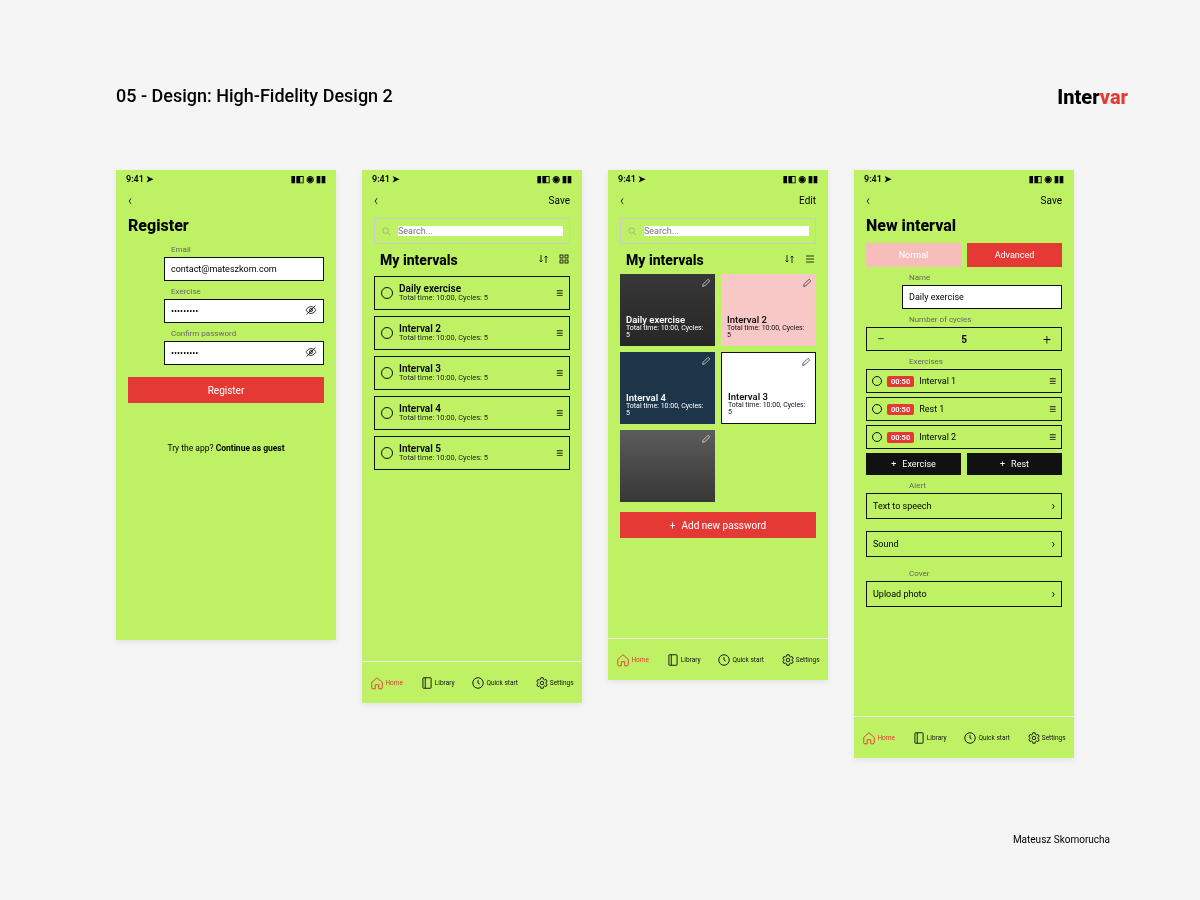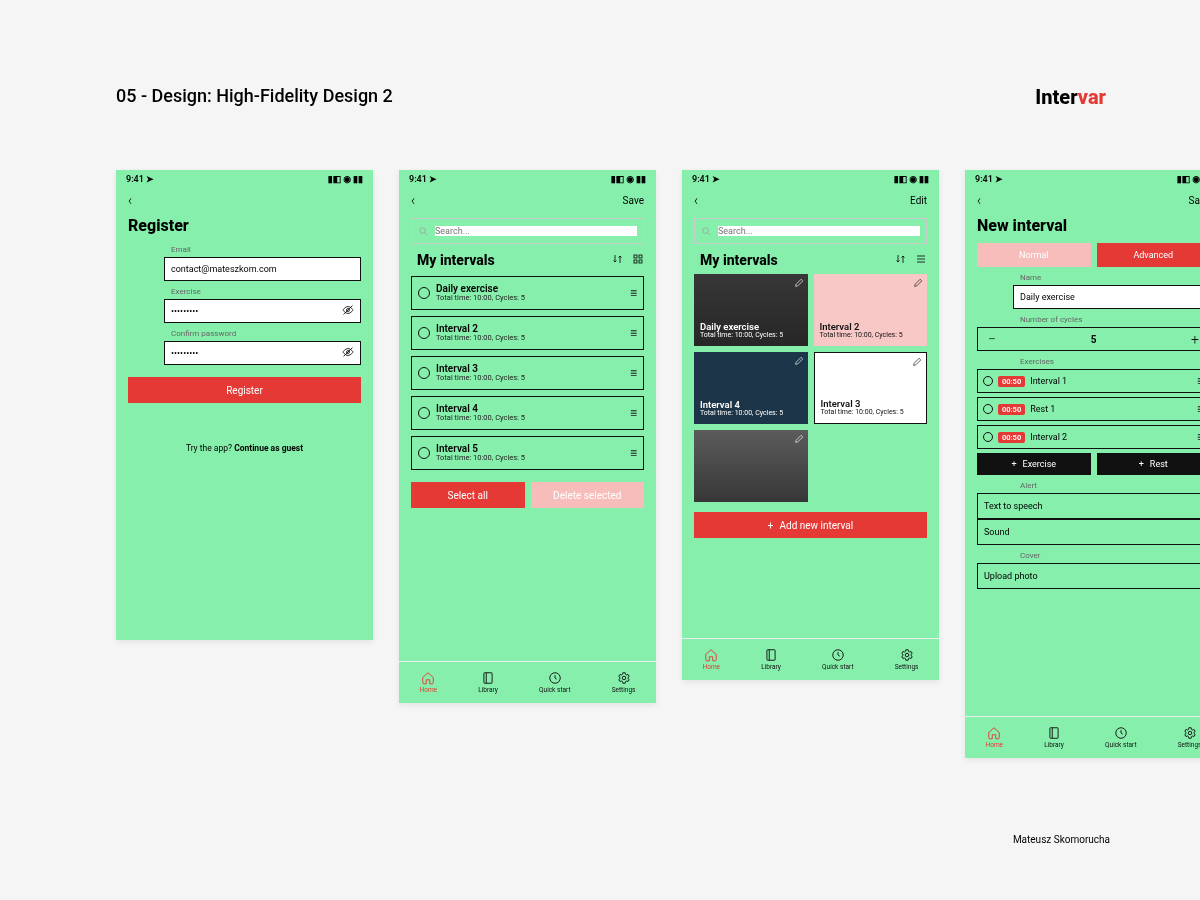--- a/index.html
+++ b/index.html
@@ -1,23 +1,23 @@
 <!DOCTYPE html>
 <html><head>
 <meta charset="utf-8">
 <style>
   * { box-sizing: border-box; margin: 0; padding: 0; font-family: -apple-system, BlinkMacSystemFont, "Segoe UI", Roboto, Helvetica, Arial, sans-serif; }
   body { background: #f5f5f5; width: 1200px; height: 900px; position: relative; }
   .page-title { position: absolute; top: 85px; left: 116px; font-size: 18px; font-weight: 500; }
-  .brand { position: absolute; top: 85px; right: 94px; font-size: 20px; font-weight: 800; }
+  .brand { position: absolute; top: 85px; right: 72px; font-size: 20px; font-weight: 800; }
   .brand .var { color: #e53935; }
   .author { position: absolute; bottom: 55px; right: 90px; font-size: 10px; }
 
   .screens { position: absolute; top: 170px; left: 116px; display: flex; gap: 26px; }
-  .phone { width: 257px; background: #86efac; overflow: hidden; display: flex; flex-direction: column; font-size: 10px; box-shadow: 0 2px 6px rgba(0,0,0,0.08); }
+  .phone { width: 220px; background: #bef264; overflow: hidden; display: flex; flex-direction: column; font-size: 10px; box-shadow: 0 2px 6px rgba(0,0,0,0.08); }
   .status-bar { height: 18px; display: flex; align-items: center; justify-content: space-between; padding: 0 10px; font-size: 9px; font-weight: 600; }
   .status-right { display: flex; gap: 2px; align-items: center; }
   .nav-row { display: flex; align-items: center; justify-content: space-between; padding: 4px 12px; height: 24px; }
   .back { font-size: 14px; font-weight: 300; cursor: pointer; }
   .nav-action { font-size: 10px; cursor: pointer; }
   .content { padding: 0 12px; flex: 1; }
   .h1 { font-size: 16px; font-weight: 800; margin: 4px 0 10px; }
   .h1b { font-size: 14px; font-weight: 800; padding-left: 6px; }
 
   .label { font-size: 8px; color: #666; margin: 6px 0 3px 2px; padding-left: 41px; }
@@ -39,21 +39,21 @@
   .radio { width: 12px; height: 12px; border: 1.5px solid #111; border-radius: 50%; flex-shrink: 0; }
   .interval-item .txt { flex: 1; }
   .interval-item .t1 { font-size: 10px; font-weight: 600; line-height: 1.1; }
   .interval-item .t2 { font-size: 7.5px; color: #222; line-height: 1.1; }
   .drag { font-size: 12px; color: #111; }
 
   .btn-row { display: flex; gap: 6px; margin-top: 12px; }
   .btn-row .btn { flex: 1; }
 
   .tabbar { border-top: 1px solid #eee; height: 42px; display: flex; justify-content: space-around; align-items: center; margin-top: 8px; }
-  .tab { display: flex; flex-direction: column; align-items: center; gap: 1px; font-size: 6.5px; color: #111; }
+  .tab { display: flex; flex-direction: row; align-items: center; gap: 1px; font-size: 6.5px; color: #111; }
   .tab.active { color: #e53935; }
   .tab svg { width: 14px; height: 14px; }
 
   .grid2 { display: grid; grid-template-columns: 1fr 1fr; gap: 6px; margin-top: 6px; }
   .card { height: 72px; position: relative; padding: 6px; color: #fff; display: flex; flex-direction: column; justify-content: flex-end; font-size: 8px; overflow: hidden; }
   .card .ct { font-size: 9.5px; font-weight: 600; line-height: 1.05; }
   .card .cs { font-size: 7px; line-height: 1.1; }
   .card .edit { position: absolute; top: 4px; right: 4px; }
   .card.photo1 { background: linear-gradient(rgba(0,0,0,0.35), rgba(0,0,0,0.55)), #555; }
   .card.pink { background: #f7c8c6; color: #111; }
@@ -71,21 +71,21 @@
   .stepper .sval { flex: 1; text-align: center; font-weight: 700; font-size: 10px; }
 
   .ex-item { border: 1px solid #111; height: 24px; display: flex; align-items: center; padding: 0 5px; gap: 5px; margin-bottom: 4px; }
   .ex-item .radio { width: 10px; height: 10px; }
   .pill { background: #e53935; color: #fff; border-radius: 2px; padding: 1px 4px; font-size: 7.5px; font-weight: 600; }
   .ex-item .name { flex: 1; font-size: 9px; }
 
   .add-row { display: flex; gap: 6px; margin-top: 2px; }
   .add-row .btn { flex: 1; height: 22px; font-size: 9px; }
 
-  .opt { border: 1px solid #111; height: 24px; display: flex; align-items: center; justify-content: space-between; padding: 12px 6px; margin-bottom: 0; font-size: 9px; cursor: pointer; }
+  .opt { border: 1px solid #111; height: 24px; display: flex; align-items: center; justify-content: space-between; padding: 12px 6px; margin-bottom: 12px; font-size: 9px; cursor: pointer; }
   .chevron { font-size: 12px; }
 
   svg { stroke: currentColor; fill: none; stroke-width: 1.6; }
 
   .phone.s1 { height: 470px; }
   .phone.s2 { height: 533px; }
   .phone.s3 { height: 510px; }
   .phone.s4 { height: 588px; }
 </style>
 </head>
@@ -221,24 +221,20 @@
           </div>
           <div class="interval-item">
             <div class="radio"></div>
     <div class="txt">
               <div class="t1">Interval 5</div>
     <div class="t2">Total time: 10:00, Cycles: 5</div>
             </div>
     <div class="drag">≡</div>
           </div>
         </div>
-      <div class="btn-row">
-        <div class="btn btn-primary">Select all</div>
-        <div class="btn btn-mute">Delete selected</div>
-      </div>
     </div>
     <div class="tabbar">
       <div class="tab active">
           <svg viewBox="0 0 24 24">
             <path d="M3 11l9-8 9 8v9a2 2 0 0 1-2 2h-4v-7h-6v7H5a2 2 0 0 1-2-2z"></path>
           </svg>
           <span>Home</span>
         </div>
       <div class="tab">
           <svg viewBox="0 0 24 24">
@@ -330,21 +326,21 @@
           <div class="cs">Total time: 10:00, Cycles: 5</div>
         </div>
         <div class="card photo2">
           <span class="edit"><svg viewBox="0 0 24 24" width="10" height="10" stroke="#fff">
                 <path d="M17 3l4 4L9 19l-5 1 1-5z"></path>
               </svg></span>
         </div>
       </div>
       <div class="btn btn-primary" style="margin-top:10px;gap:6px">
         <span>+</span>
-        <span>Add new interval</span>
+        <span>Add new password</span>
       </div>
     </div>
     <div class="tabbar">
       <div class="tab active">
           <svg viewBox="0 0 24 24">
             <path d="M3 11l9-8 9 8v9a2 2 0 0 1-2 2h-4v-7h-6v7H5a2 2 0 0 1-2-2z"></path>
           </svg>
           <span>Home</span>
         </div>
       <div class="tab">

